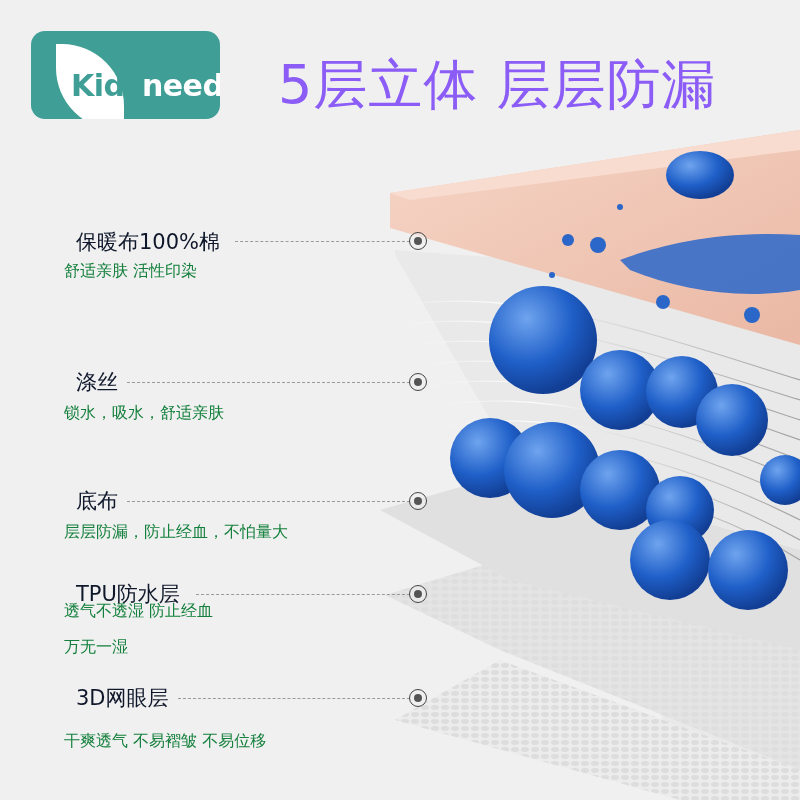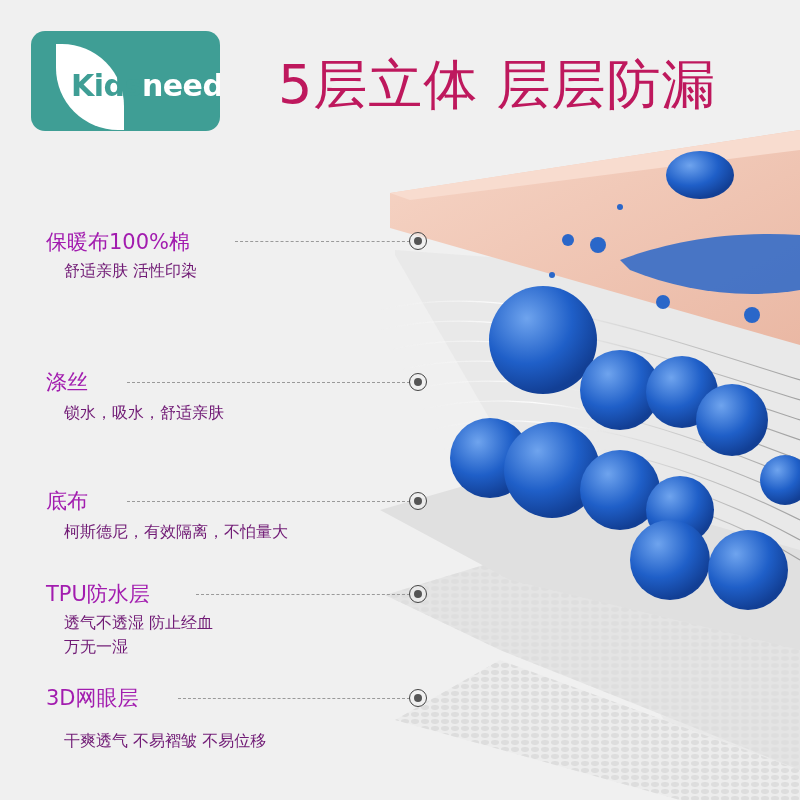--- a/index.html
+++ b/index.html
@@ -1,27 +1,27 @@
 <!DOCTYPE html>
 <html><head>
 <meta charset="utf-8">
 <style>
   html, body { margin:0; padding:0; }
   body { width:800px; height:800px; background:#f0f0f0; position:relative; overflow:hidden;
          font-family:"DejaVu Sans","Liberation Sans",sans-serif; }
-  .logo { position:absolute; left:31px; top:31px; width:189px; height:100px; background:#3f9e95; border-radius:14px; overflow:hidden; }
+  .logo { position:absolute; left:31px; top:31px; width:189px; height:88px; background:#3f9e95; border-radius:14px; overflow:hidden; }
   .logo .leaf { position:absolute; left:25px; top:13px; width:68px; height:86px; background:#fff; border-radius:0 62px 0 62px; }
   .logo .brand { position:absolute; left:40px; top:40px; font-family:"DejaVu Sans",sans-serif; font-weight:bold; font-size:30px; letter-spacing:-0.5px; line-height:30px; }
   .logo .brand .k { color:#3f9e95; }
   .logo .brand .n { color:#fff; }
   .logo .cn { position:absolute; left:101px; top:73px; color:#fff; font-size:14px; font-weight:bold; letter-spacing:1px;margin-top:45px; }
-  .headline { position:absolute; left:278px; top:50px; font-size:54px; color:#be185d; letter-spacing:1px; white-space:nowrap; line-height:70px; }
+  .headline { position:absolute; left:278px; top:50px; font-size:54px; color:#8b5cf6; letter-spacing:1px; white-space:nowrap; line-height:70px; }
   .layer { position:absolute; left:0; width:800px; }
-  .layer .t { position:absolute; left:46px; font-size:21px; color:#a21caf; white-space:nowrap; }
-  .layer .d { position:absolute; left:64px; font-size:16px; color:#701a75; line-height:26px; white-space:nowrap; }
+  .layer .t { position:absolute; left:76px; font-size:21px; color:#0f172a; white-space:nowrap; }
+  .layer .d { position:absolute; left:64px; font-size:16px; color:#15803d; line-height:26px; white-space:nowrap; }
   .layer .line { position:absolute; height:0; border-top:1px dashed #9a9a9a; }
   .layer .dot { position:absolute; width:16px; height:16px; border:1.5px solid #444; border-radius:50%; background:rgba(240,240,240,0.6); }
   .layer .dot::after { content:""; position:absolute; left:4px; top:4px; width:8px; height:8px; border-radius:50%; background:#555; }
   .art { position:absolute; left:380px; top:130px; width:420px; height:670px; }
 </style>
 </head>
 <body>
 
 <div class="logo">
   <div class="leaf"></div>
@@ -109,28 +109,28 @@
 
 <div class="layer" style="top:368px">
   <div class="t" style="top:0">涤丝</div>
   <div class="d" style="top:32px">锁水，吸水，舒适亲肤</div>
   <div class="line" style="left:127px;width:283px;top:14px"></div>
   <div class="dot" style="left:409px;top:5px"></div>
 </div>
 
 <div class="layer" style="top:487px">
   <div class="t" style="top:0">底布</div>
-  <div class="d" style="top:32px">柯斯德尼，有效隔离，不怕量大</div>
+  <div class="d" style="top:32px">层层防漏，防止经血，不怕量大</div>
   <div class="line" style="left:127px;width:283px;top:14px"></div>
   <div class="dot" style="left:409px;top:5px"></div>
 </div>
 
 <div class="layer" style="top:580px">
   <div class="t" style="top:0">TPU防水层</div>
-  <div class="d" style="top:30px">透气不透湿 防止经血</div>
+  <div class="d" style="top:18px">透气不透湿 防止经血</div>
   <div class="d" style="top:54px">万无一湿</div>
   <div class="line" style="left:196px;width:214px;top:14px"></div>
   <div class="dot" style="left:409px;top:5px"></div>
 </div>
 
 <div class="layer" style="top:684px">
   <div class="t" style="top:0">3D网眼层</div>
   <div class="d" style="top:44px">干爽透气 不易褶皱 不易位移</div>
   <div class="line" style="left:178px;width:232px;top:14px"></div>
   <div class="dot" style="left:409px;top:5px"></div>

